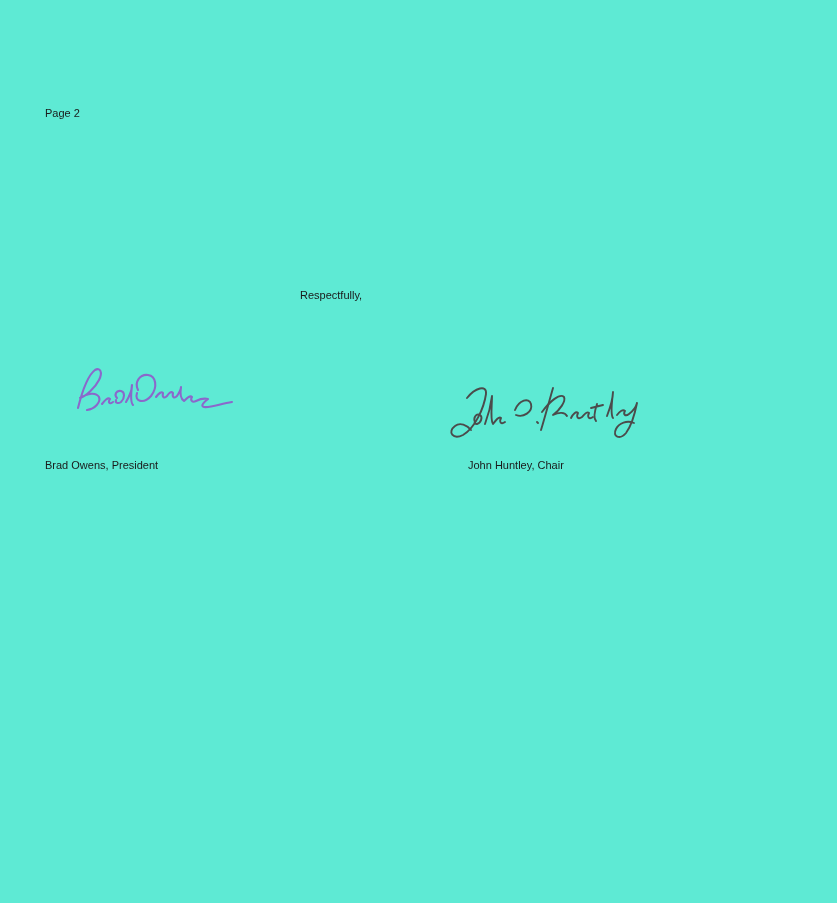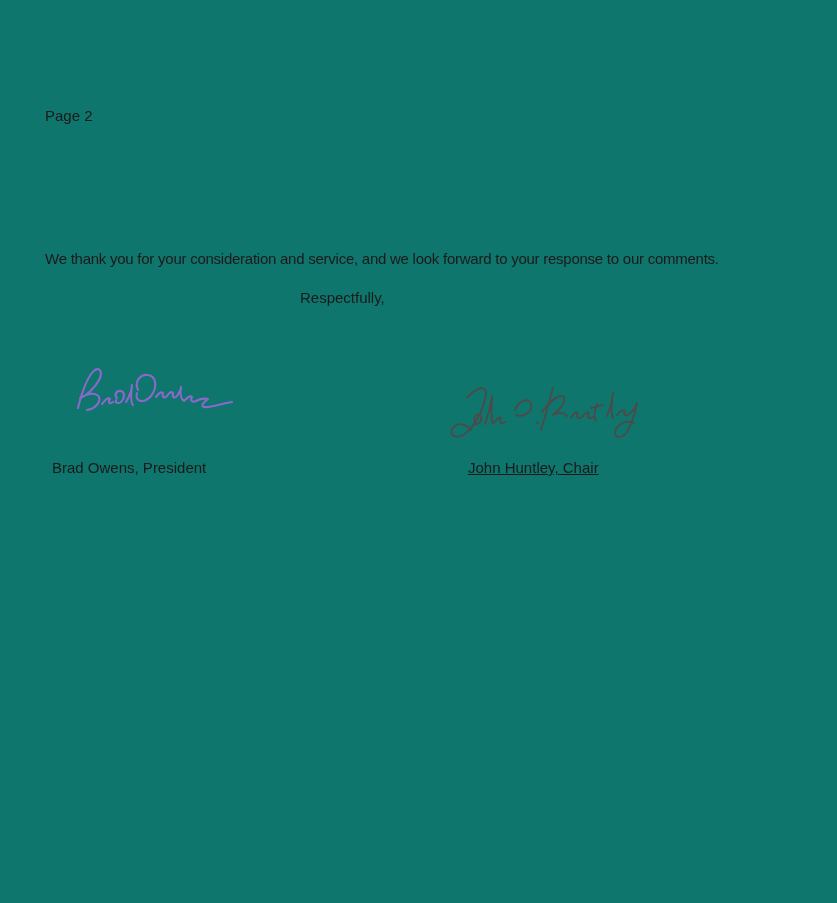--- a/index.html
+++ b/index.html
@@ -1,23 +1,23 @@
 <!DOCTYPE html>
 <html><head>
 <meta charset="utf-8">
 <style>
   html, body { margin: 0; padding: 0; background: #ffffff; }
   .letter {
     position: relative;
     width: 837px;
     height: 903px;
-    background: #0f766e;
+    background: #5eead4;
     font-family: "Liberation Sans", sans-serif;
     color: #1a1a1a;
-    font-size: 15px;
+    font-size: 11px;
     overflow: hidden;
   }
   .abs { position: absolute; }
   .page-label { left: 45px; top: 107px; }
   .para {
     left: 45px;
     width: 747px;
     line-height: 20.2px;
     letter-spacing: -0.25px;
   }
@@ -27,32 +27,31 @@
   .closing { left: 300px; top: 289px; }
   .sig { pointer-events: none; }
   .sig path {
     fill: none;
     stroke-linecap: round;
     stroke-linejoin: round;
   }
   .sig-brad   { left: 74px;  top: 366px; }
   .sig-john   { left: 445px; top: 382px; }
   .name-line  { top: 459px; }
-  .name-brad  { left: 45px; margin-left: 7px; }
-  .name-john  { left: 468px; text-decoration: underline; }
+  .name-brad  { left: 45px; }
+  .name-john  { left: 468px; }
 </style>
 </head>
 <body>
 
 <div class="letter">
 
   <div class="abs page-label">Page 2</div>
 
 
-  <div class="abs para para2">We thank you for your consideration and service, and we look forward to your response to our comments.</div>
 
   <div class="abs closing">Respectfully,</div>
 
   <svg class="abs sig sig-brad" width="162" height="52" viewBox="0 0 162 52" aria-hidden="true">
     <g stroke-width="2.1" stroke="#8b68cb">
       <path d="M4 42 C7 30 13 10 21 4 C26 1 29 6 25 14 C21 22 12 30 6 32 C14 27 22 26 25 31 C27 36 21 43 13 44"></path>
       <path d="M28 38 C31 34 34 31 36 33 C34 36 35 39 39 36"></path>
       <path d="M43 32 C40 29 42 24 47 25 C51 26 51 32 47 36 C44 38 41 37 42 34"></path>
       <path d="M52 36 C55 31 58 24 58 19 C57 27 56 36 59 39"></path>
       <path d="M64 24 C60 16 66 8 74 9 C82 10 84 21 77 30 C70 38 60 36 63 27"></path>

